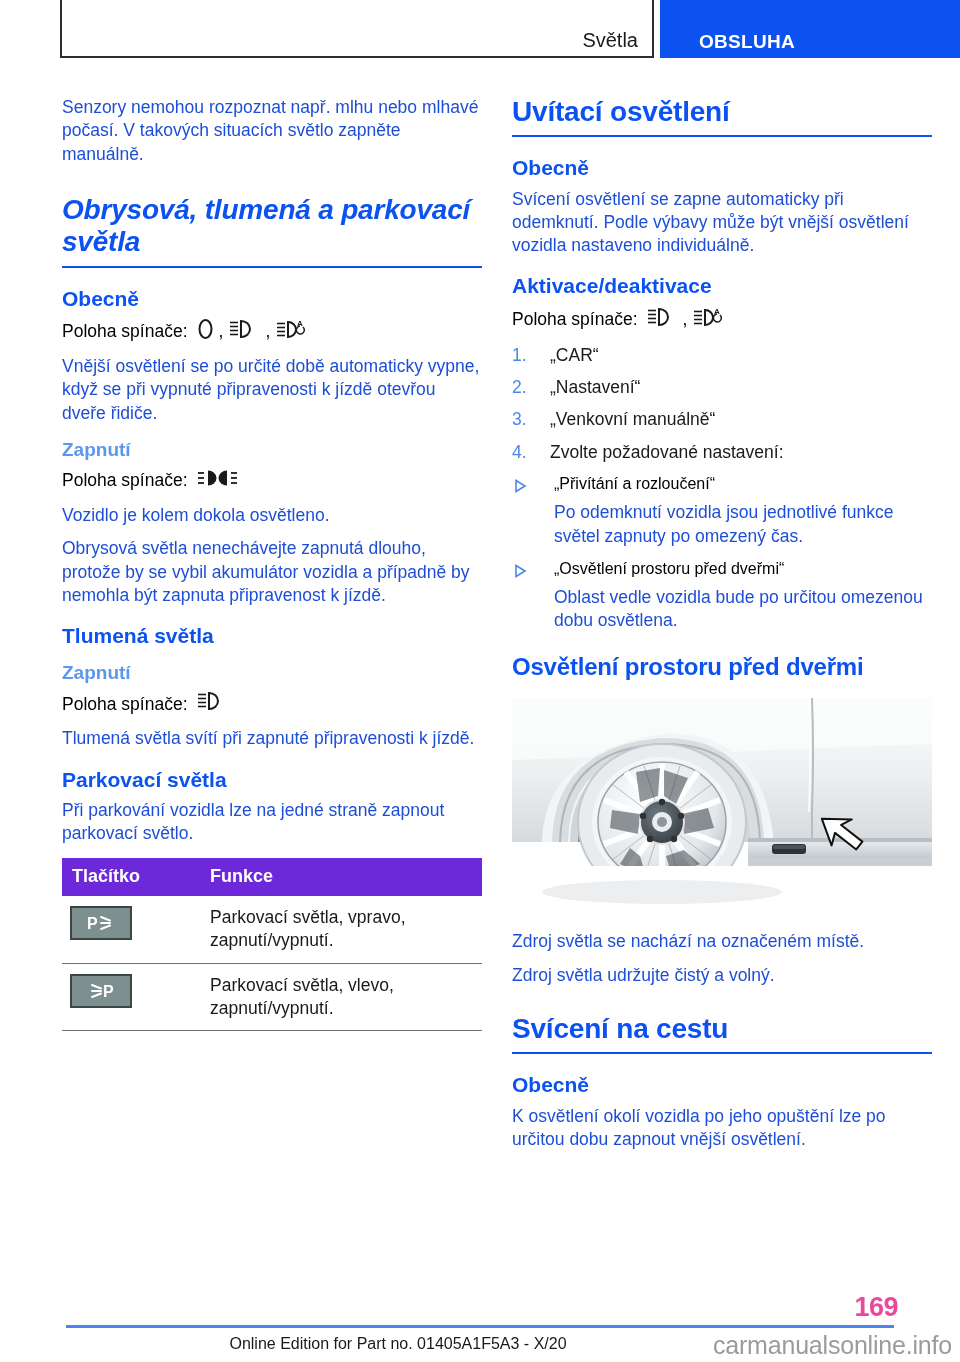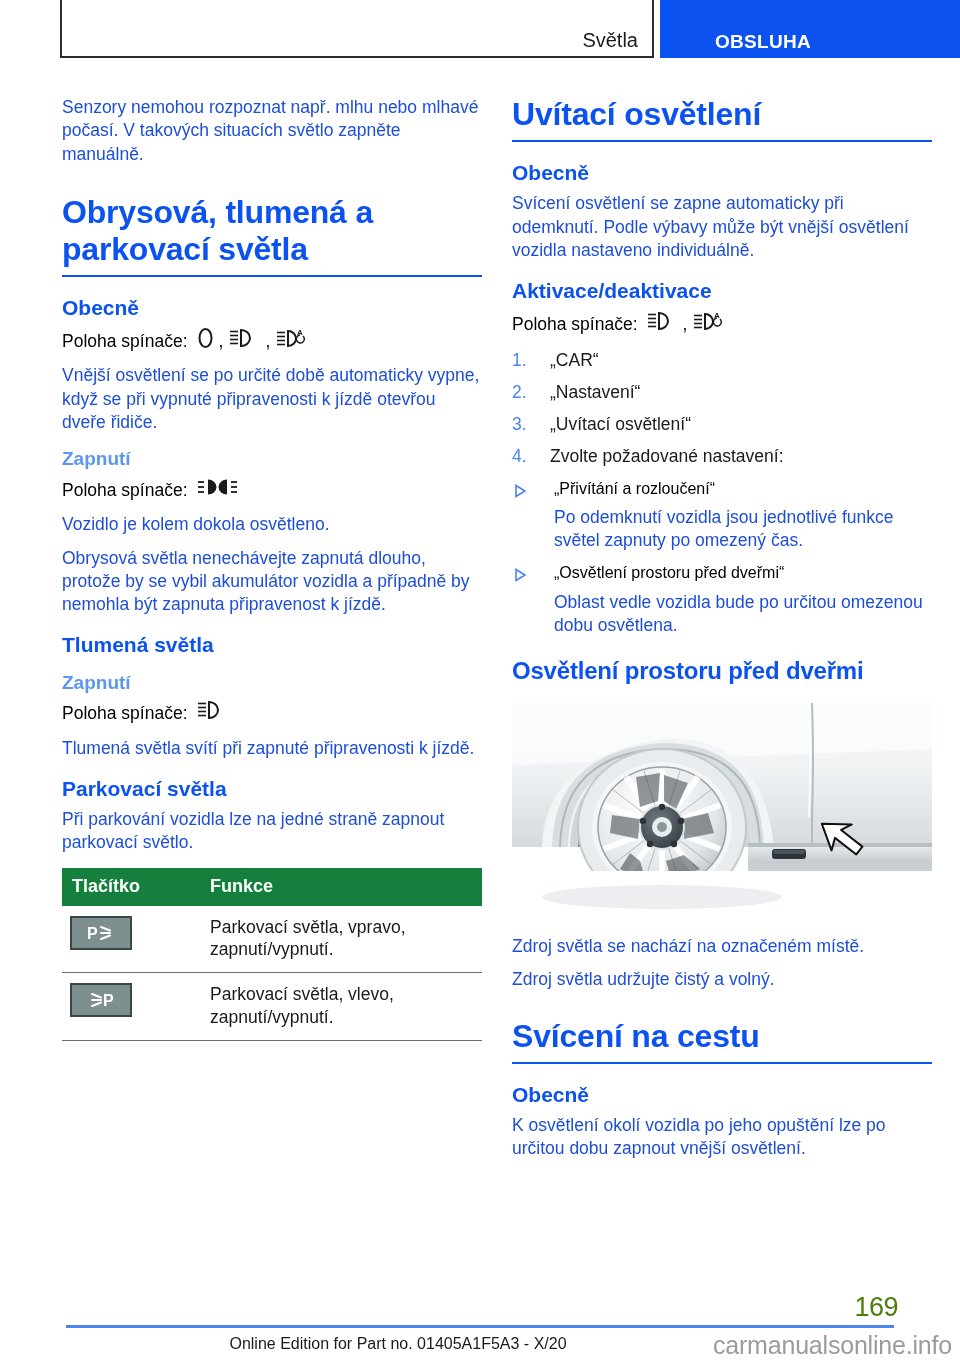--- a/index.html
+++ b/index.html
@@ -49,21 +49,21 @@
     background: #0b52f0;
     box-sizing: border-box;
     display: flex;
     align-items: flex-end;
     justify-content: flex-start;
   }
   .header-tab-blue-label {
     font-size: 19px;
     font-weight: bold;
     color: #ffffff;
-    padding: 0 0 7px 55px;
+    padding: 0 0 7px 39px;
     line-height: 1;
     letter-spacing: 0.3px;
   }
 
   
   .col {
     position: absolute;
     top: 96px;
     width: 420px;
   }
@@ -73,28 +73,28 @@
   p, .para {
     font-size: 17.5px;
     line-height: 1.33;
     margin: 0 0 10px 0;
     color: #1d4ed8;
   }
   .para-tight { margin-bottom: 6px; }
 
   
   h1.h1 {
-    font-size: 32px;
+    font-size: 28px;
     font-weight: bold;
     color: #0b52f0;
     margin: 26px 0 0 0;
     line-height: 1.16;
     letter-spacing: -0.2px;
   }
-  h1.h1.first { margin-top: 28px; }
+  h1.h1.first { margin-top: 28px; font-style: italic; }
   .rule-h1 {
     border: none;
     border-top: 2px solid #0b52f0;
     margin: 7px 0 18px 0;
     height: 0;
   }
   h2.h2 {
     font-size: 21px;
     font-weight: bold;
     color: #0b52f0;
@@ -171,21 +171,21 @@
     margin: 0 0 10px 0;
   }
 
   
   table.fn-table {
     width: 420px;
     border-collapse: collapse;
     margin-top: 13px;
   }
   table.fn-table thead th {
-    background: #15803d;
+    background: #6d28d9;
     color: #ffffff;
     font-size: 18px;
     font-weight: bold;
     text-align: left;
     padding: 8px 10px 9px 10px;
   }
   table.fn-table thead th.c1 { width: 118px; }
   table.fn-table tbody td {
     border-bottom: 1.5px solid #6f6f6f;
     padding: 10px 10px 11px 10px;
@@ -221,22 +221,22 @@
   .footer-rule {
     position: absolute;
     left: 66px; top: 1325px;
     width: 828px; height: 0;
     border-top: 3px solid #4a86ee;
   }
   .page-num {
     position: absolute;
     right: 62px; top: 1292px;
     font-size: 27px;
-    font-weight: normal;
-    color: #4d7c0f;
+    font-weight: bold;
+    color: #ec4899;
     letter-spacing: -0.5px;
     margin-left: 32px;
   }
   .edition-note {
     position: absolute;
     left: 0; top: 1335px;
     width: 796px;
     text-align: center;
     font-size: 16px;
     color: #1a1a1a;
@@ -441,21 +441,21 @@
     <li>
       <span class="num">1.</span>
       <span>„CAR“</span>
     </li>
     <li>
       <span class="num">2.</span>
       <span>„Nastavení“</span>
     </li>
     <li>
       <span class="num">3.</span>
-      <span>„Uvítací osvětlení“</span>
+      <span>„Venkovní manuálně“</span>
     </li>
     <li>
       <span class="num">4.</span>
       <span>Zvolte požadované nastavení:</span>
     </li>
   </ol>
 
   <ul class="sublist">
     <li>
       <span class="tri">

